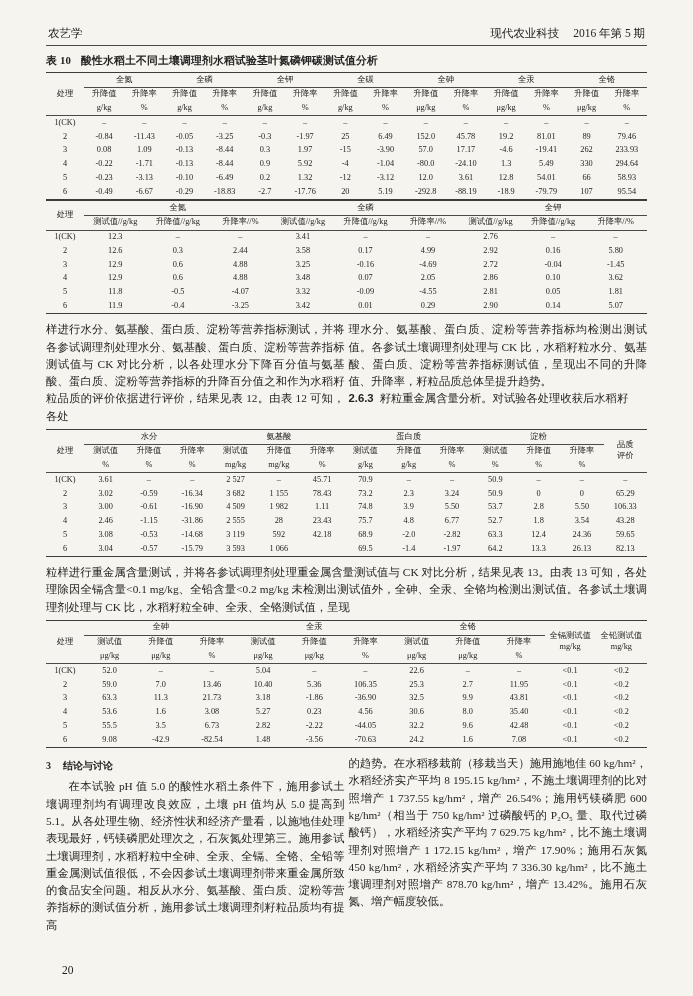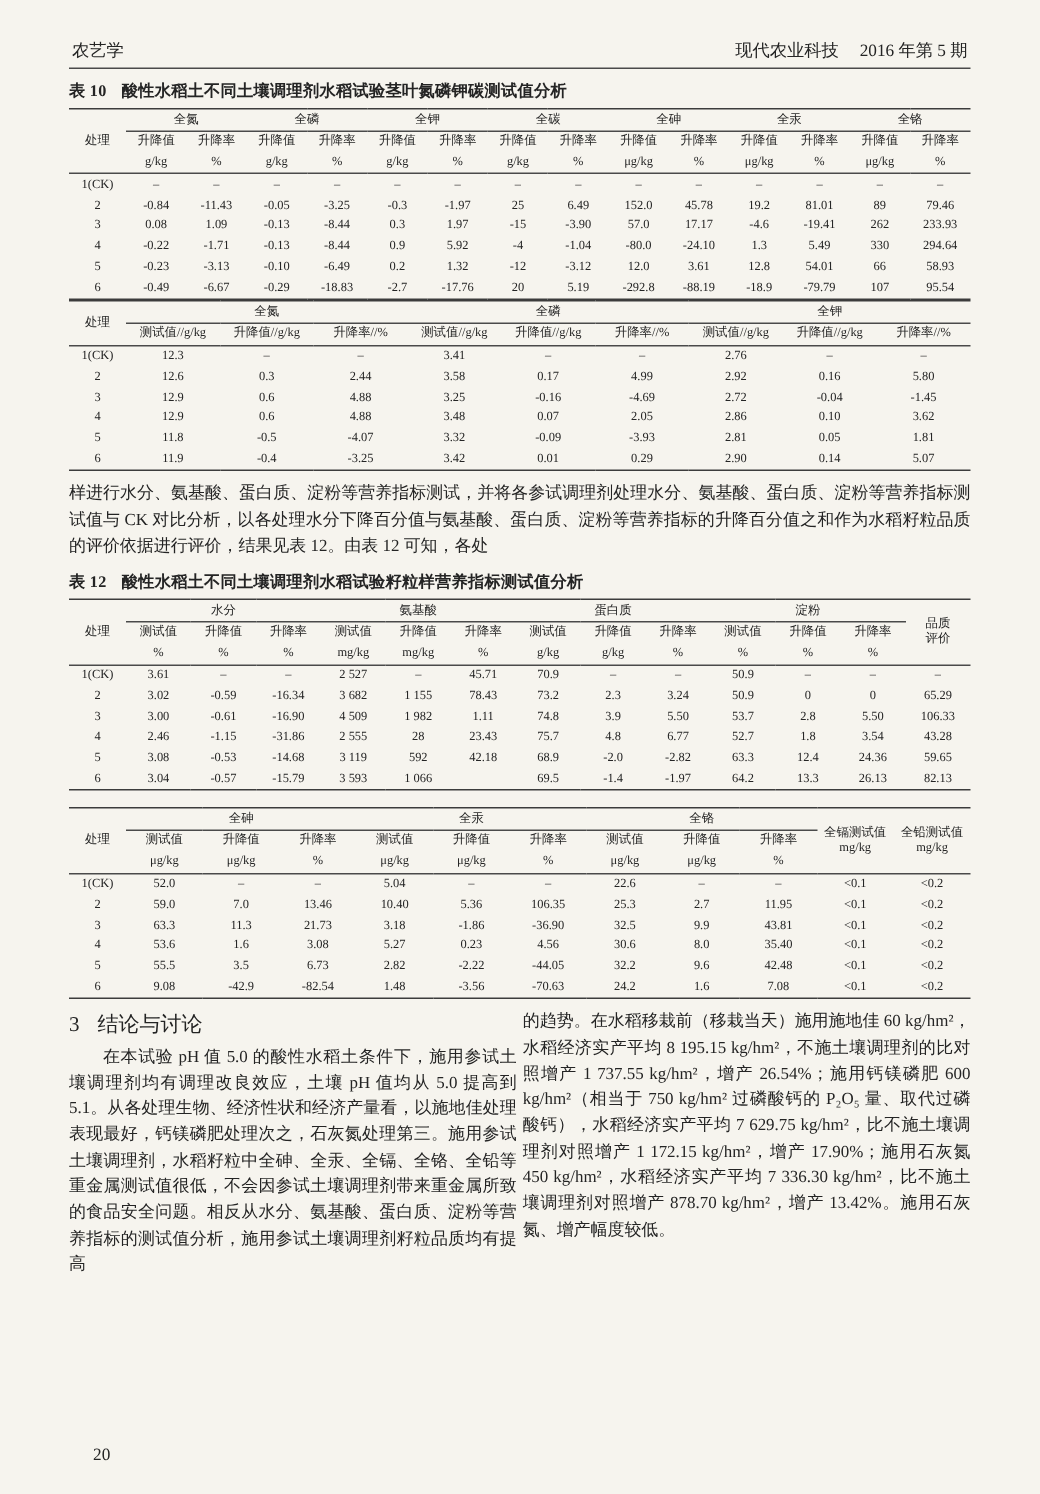--- a/index.html
+++ b/index.html
@@ -28,21 +28,21 @@
   th,td{font-weight:normal;text-align:center;padding:1.5px 0;white-space:nowrap;overflow:hidden;}
   th.c-treat,td.c-treat{width:38px;}
   th.g-label{border-bottom:.8px solid #4a4a4a;}
   th.hb{border-bottom:.8px solid #4a4a4a;}
   
   .cols{display:flex;gap:4px;margin:7px 0 4px 0;}
   .col{flex:1;font-size:11.3px;line-height:17.3px;text-align:justify;}
   .col p{margin:0;}
   .secnum{font-weight:bold;font-family:"Liberation Sans","DejaVu Sans",sans-serif;margin-right:6px;}
   .indent{text-indent:2em;}
-  .h2{font-weight:normal;font-size:14px;margin:2px 0 4px 0;}
+  .h2{font-weight:bold;font-size:10px;margin:2px 0 4px 0;}
   .h2 .num{margin-right:12px;}
   .pagenum{position:absolute;left:62px;bottom:20px;font-size:11.5px;}
 </style>
 </head>
 <body>
 
 <div class="page">
 
   <div class="runhead">
     <span>农艺学</span>
@@ -274,21 +274,21 @@
           <td>0.10</td>
           <td>3.62</td>
         </tr>
         <tr>
           <td class="c-treat">5</td>
           <td>11.8</td>
           <td>-0.5</td>
           <td>-4.07</td>
           <td>3.32</td>
           <td>-0.09</td>
-          <td>-3.93</td>
+          <td>-4.55</td>
           <td>2.81</td>
           <td>0.05</td>
           <td>1.81</td>
         </tr>
         <tr>
           <td class="c-treat">6</td>
           <td>11.9</td>
           <td>-0.4</td>
           <td>-3.25</td>
           <td>3.42</td>
@@ -298,25 +298,26 @@
           <td>0.14</td>
           <td>5.07</td>
         </tr>
       </tbody>
     </table>
 
   <div class="cols">
     <div class="col">
       <p>样进行水分、氨基酸、蛋白质、淀粉等营养指标测试，并将各参试调理剂处理水分、氨基酸、蛋白质、淀粉等营养指标测试值与 CK 对比分析，以各处理水分下降百分值与氨基酸、蛋白质、淀粉等营养指标的升降百分值之和作为水稻籽粒品质的评价依据进行评价，结果见表 12。由表 12 可知，各处</p>
     </div>
+    <div class="col">
+      <p>理水分、氨基酸、蛋白质、淀粉等营养指标均检测出测试值。各参试土壤调理剂处理与 CK 比，水稻籽粒水分、氨基酸、蛋白质、淀粉等营养指标测试值，呈现出不同的升降值、升降率，籽粒品质总体呈提升趋势。</p>
+      <p><span class="secnum">2.6.3</span><span>籽粒重金属含量分析。对试验各处理收获后水稻籽</span></p>
+    </div>
   </div>
 
-  <div class="tbl-title">
-    <span class="lbl">表 12</span><span>酸性水稻土不同土壤调理剂水稻试验籽粒样营养指标测试值分析</span>
-  </div>
   <table>
       <thead>
         <tr>
           <th class="c-treat hb" rowspan="3">处理</th>
           <th class="g-label" colspan="3">水分</th>
           <th class="g-label" colspan="3">氨基酸</th>
           <th class="g-label" colspan="3">蛋白质</th>
           <th class="g-label" colspan="3">淀粉</th>
           <th class="hb" rowspan="3">品质<br>评价</th>
         </tr>
@@ -443,20 +444,23 @@
           <td>-1.97</td>
           <td>64.2</td>
           <td>13.3</td>
           <td>26.13</td>
           <td>82.13</td>
         </tr>
       </tbody>
     </table>
 
   <div class="cols">
+    <div class="col">
+      <p>粒样进行重金属含量测试，并将各参试调理剂处理重金属含量测试值与 CK 对比分析，结果见表 13。由表 13 可知，各处理除因全镉含量&lt;0.1 mg/kg、全铅含量&lt;0.2 mg/kg 未检测出测试值外，全砷、全汞、全铬均检测出测试值。各参试土壤调理剂处理与 CK 比，水稻籽粒全砷、全汞、全铬测试值，呈现</p>
+    </div>
   </div>
 
   <table>
       <thead>
         <tr>
           <th class="c-treat hb" rowspan="3">处理</th>
           <th class="g-label" colspan="3">全砷</th>
           <th class="g-label" colspan="3">全汞</th>
           <th class="g-label" colspan="3">全铬</th>
           <th class="hb" rowspan="3">全镉测试值<br>mg/kg</th>

